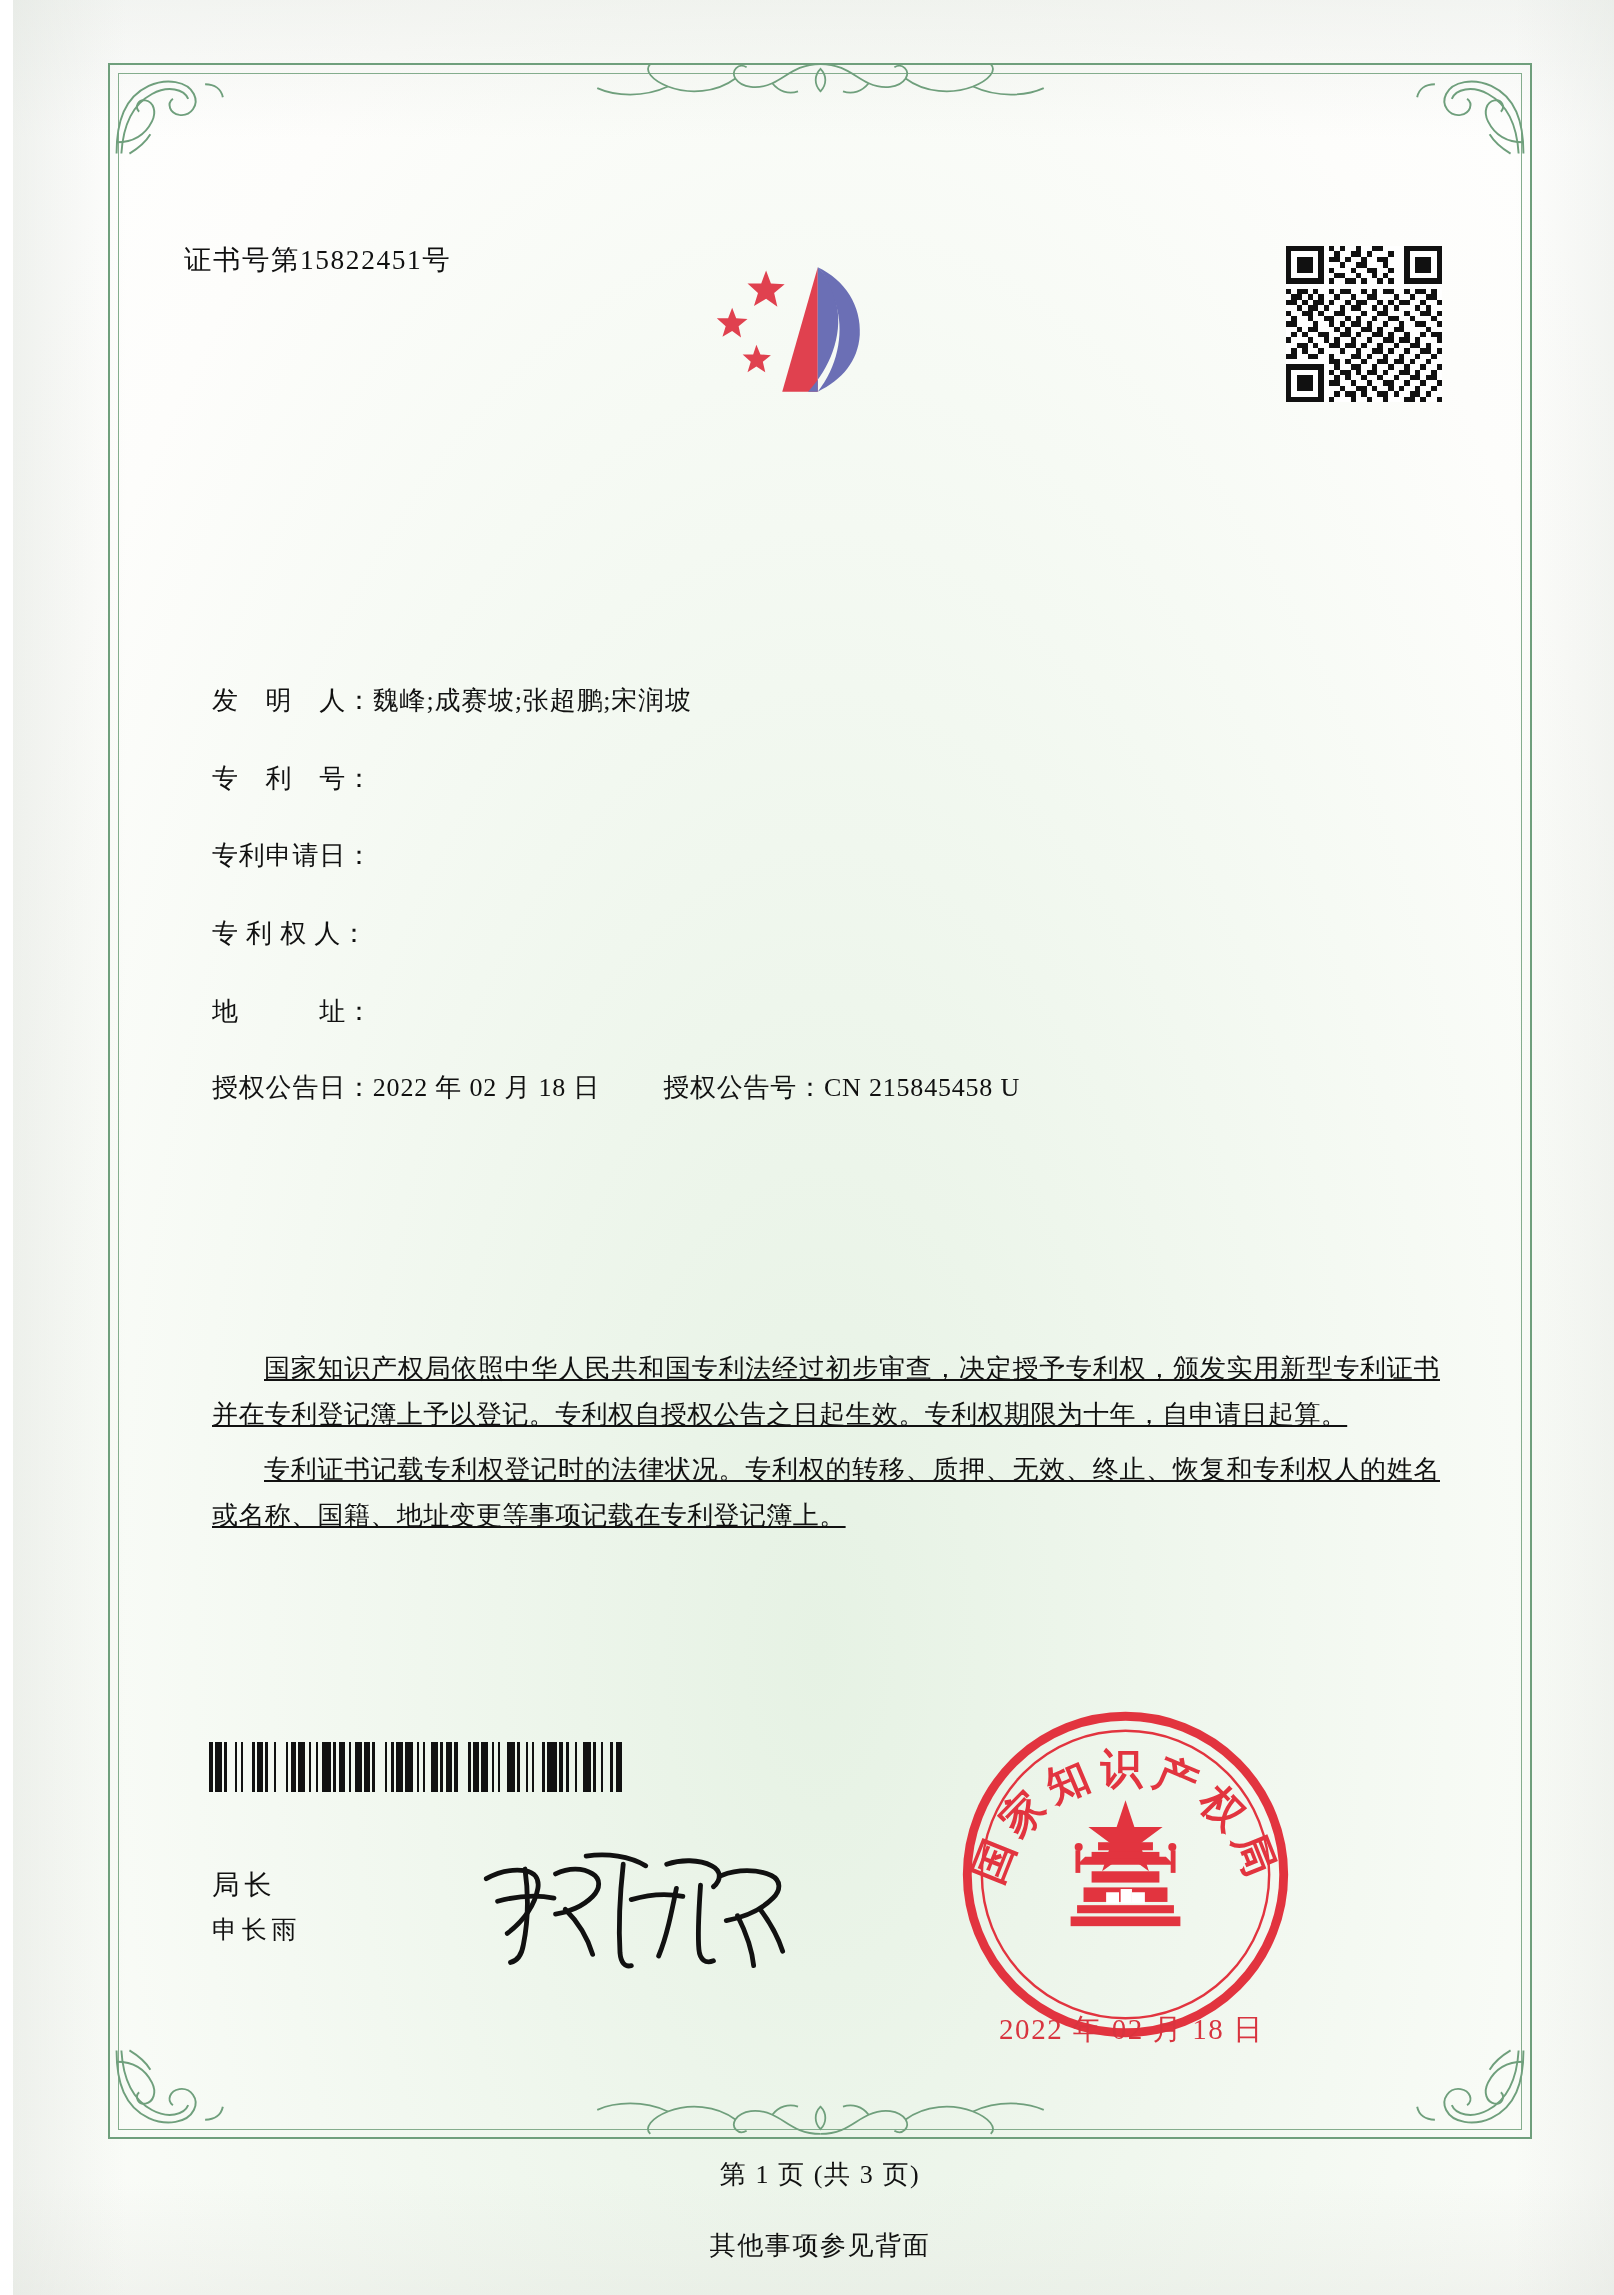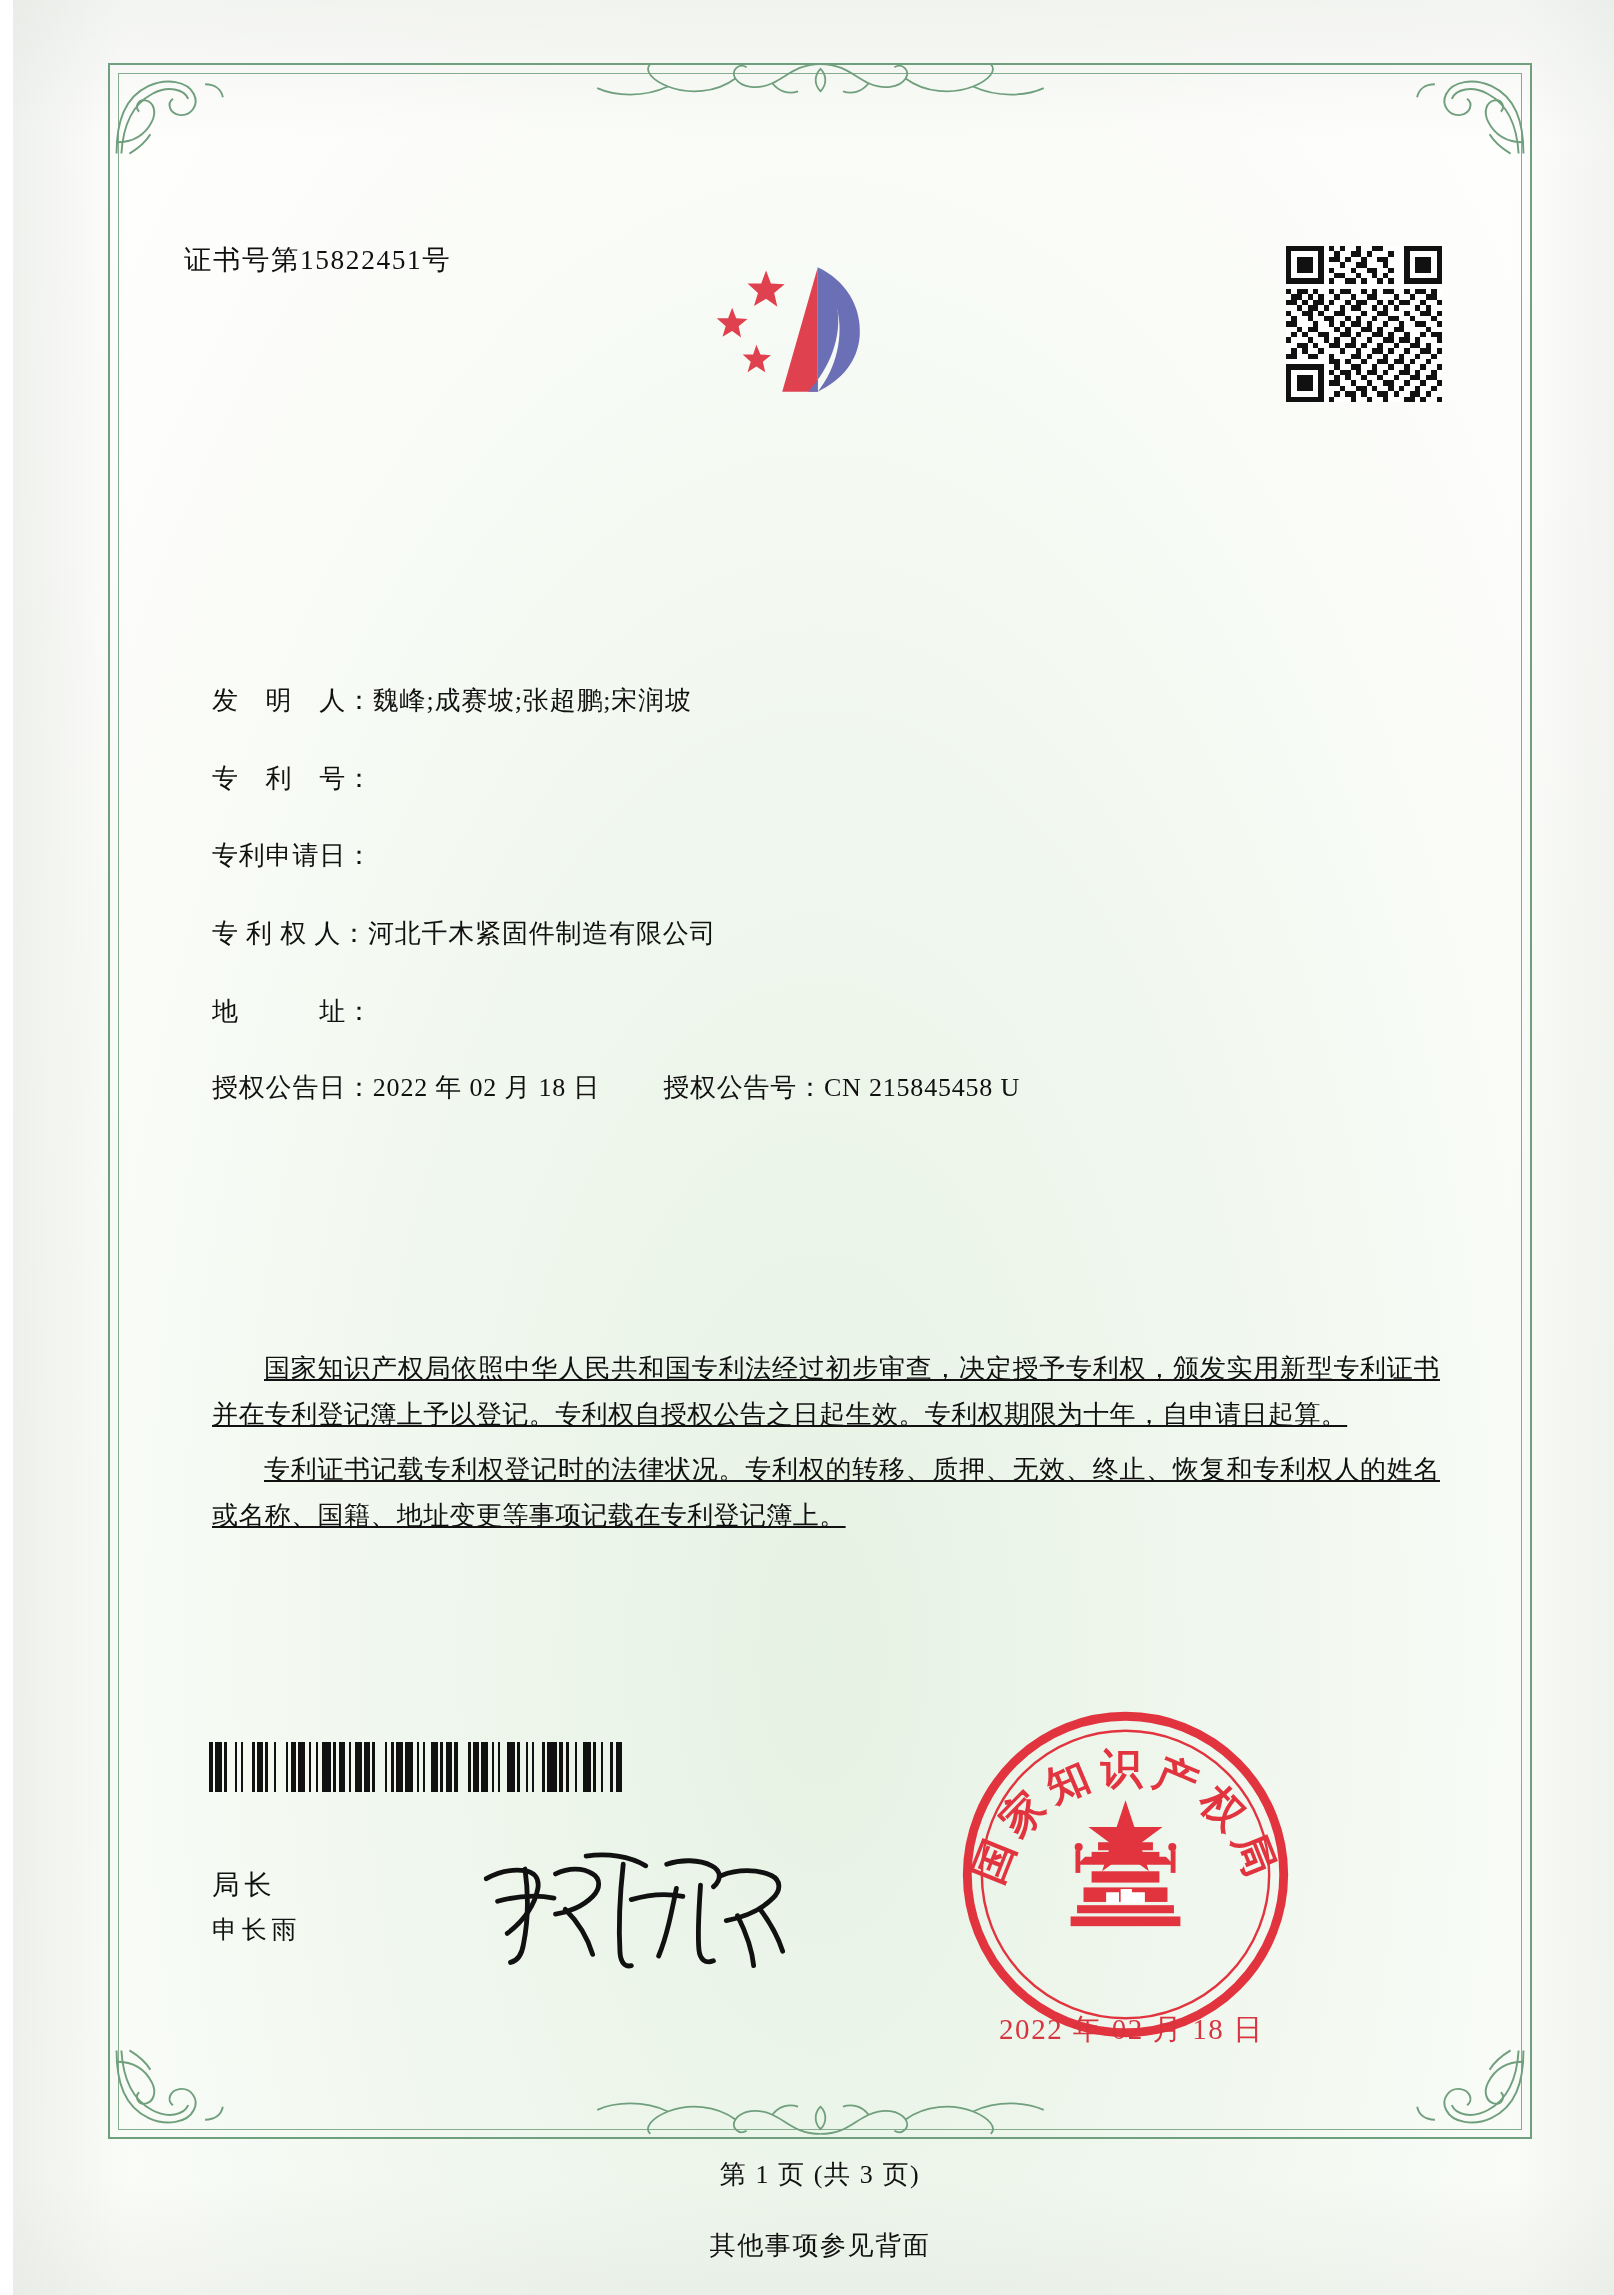--- a/index.html
+++ b/index.html
@@ -560,21 +560,20 @@
     <div class="field-row">
       <span class="field-label">专　利　号：</span>
     </div>
 
     <div class="field-row">
       <span class="field-label">专利申请日：</span>
     </div>
 
     <div class="field-row">
       <span class="field-label">专 利 权 人：</span>
-      <span class="field-value">河北千木紧固件制造有限公司</span>
     </div>
 
     <div class="field-row">
       <span class="field-label">地　　　址：</span>
     </div>
 
     <div class="row-grant">
       <span>授权公告日：</span>
       <span>2022 年 02 月 18 日</span>
       <span class="seg2">授权公告号：</span>

